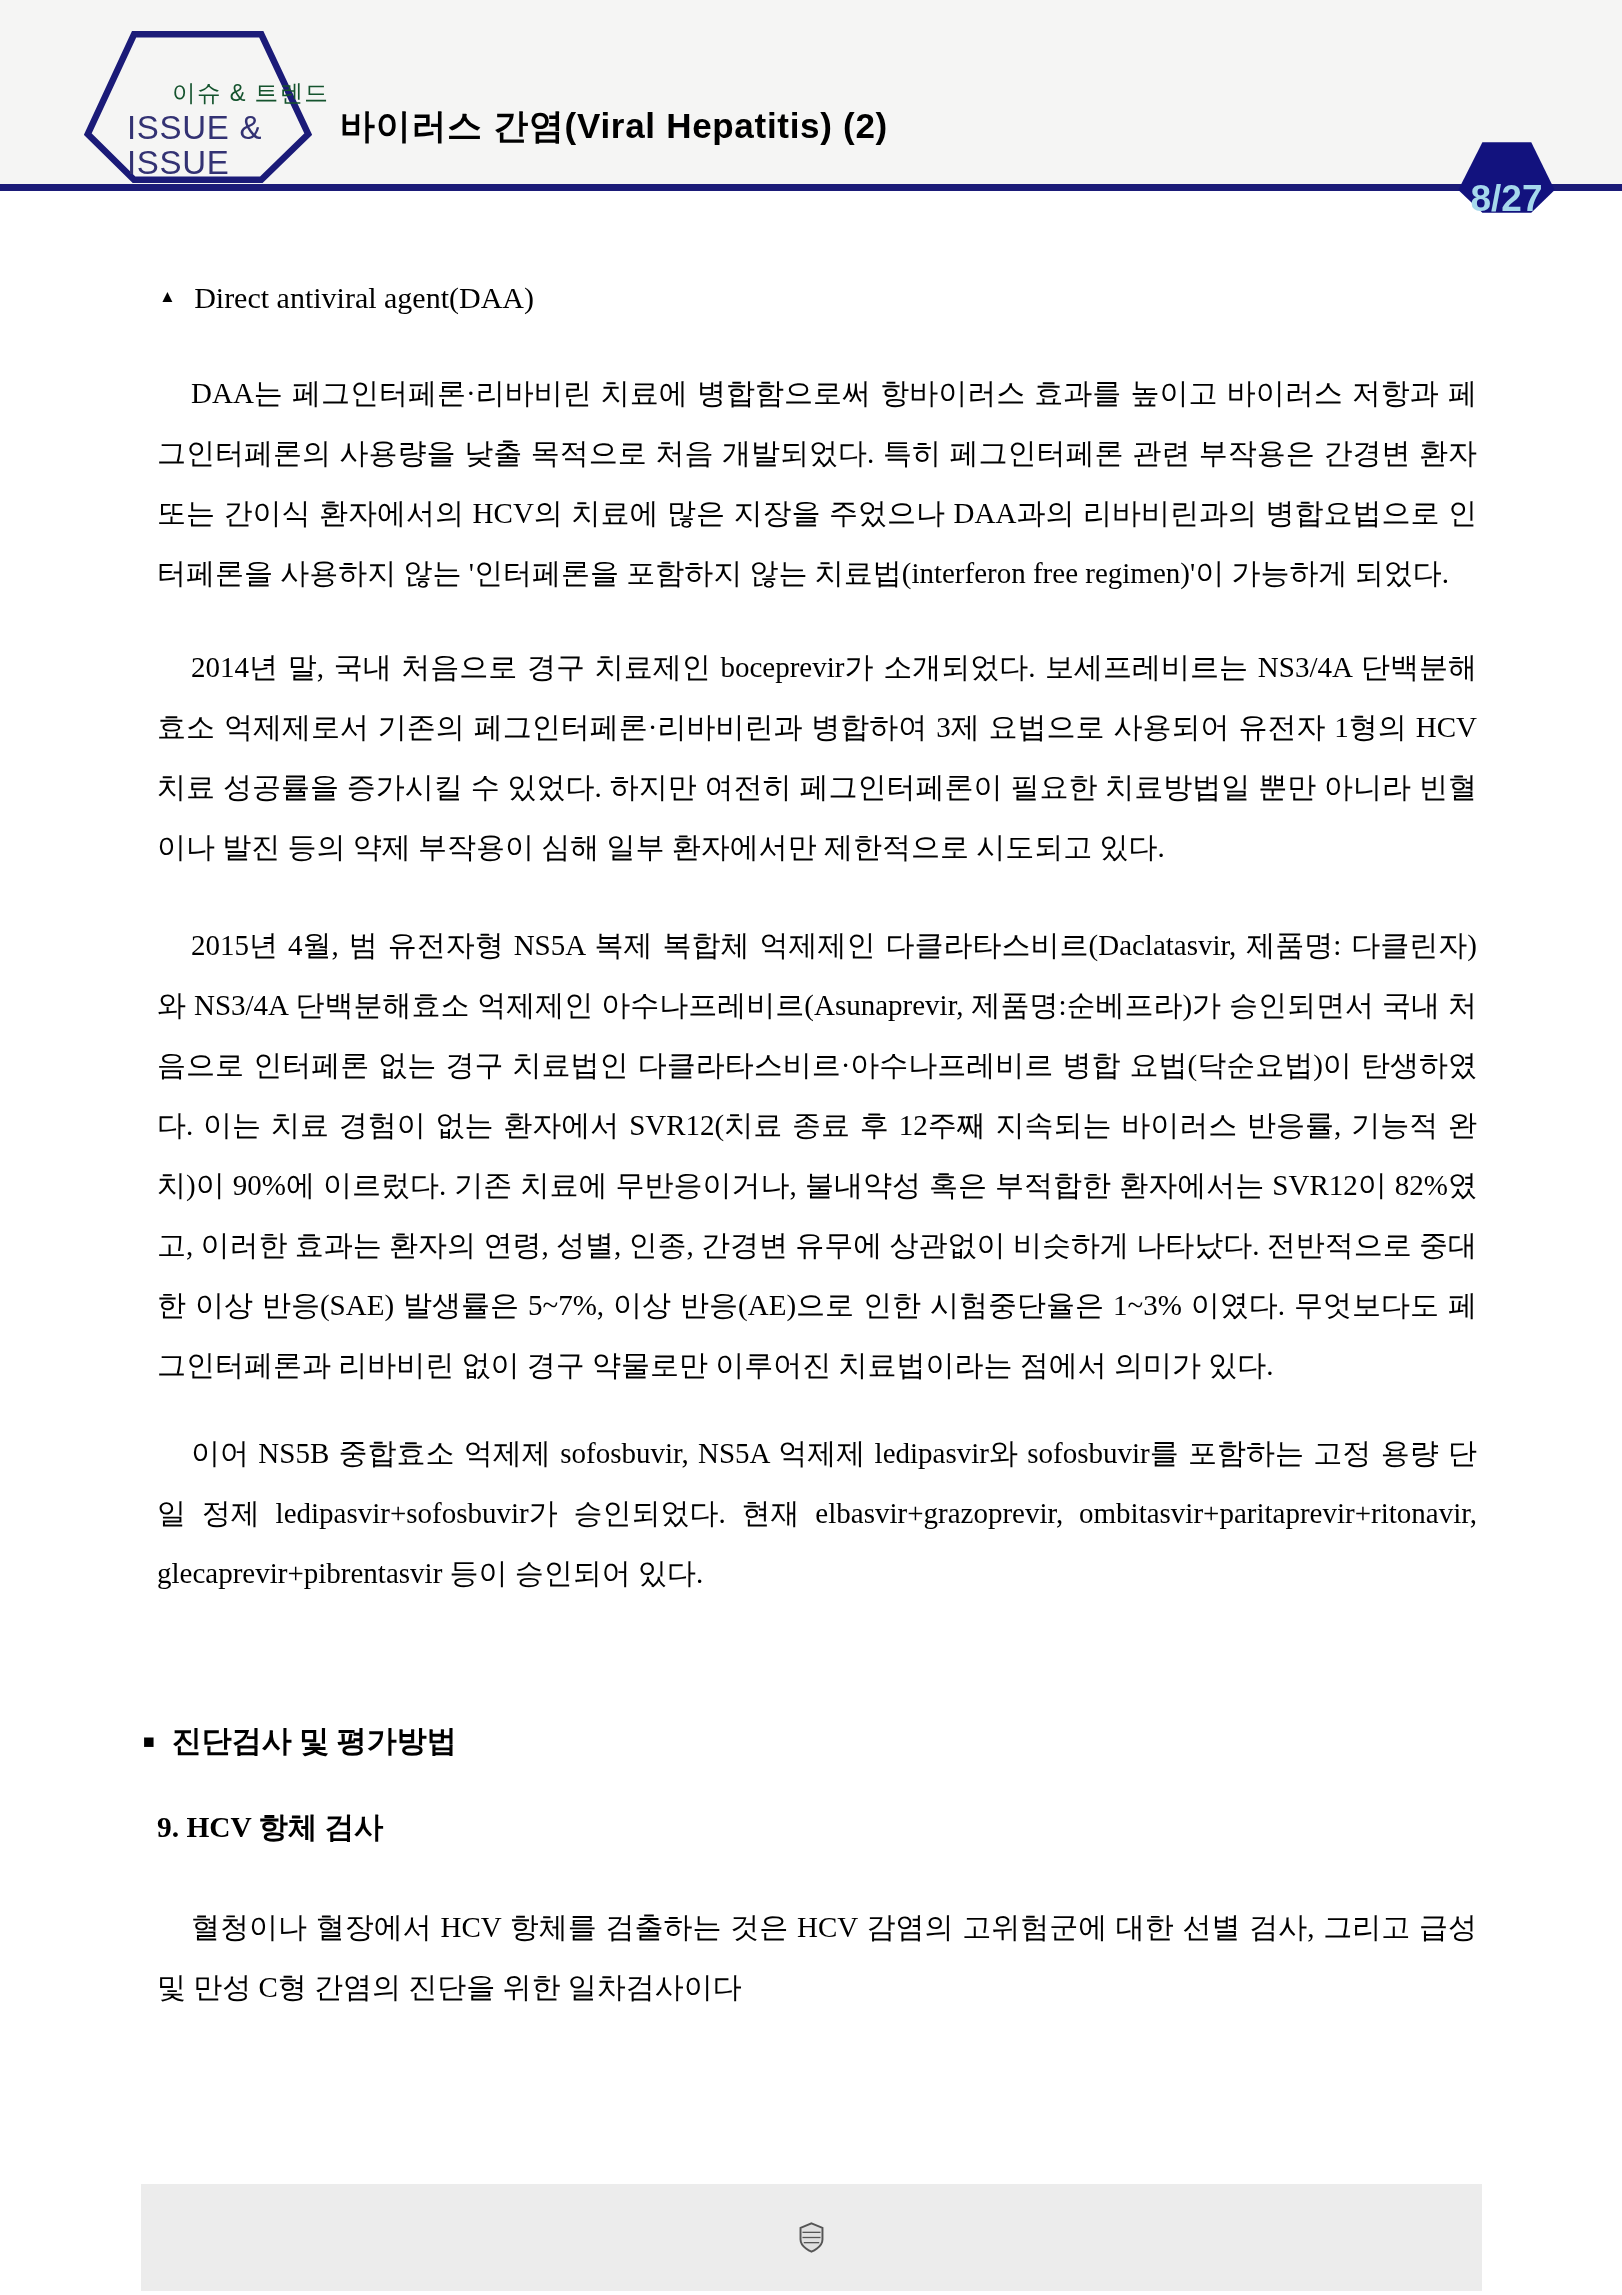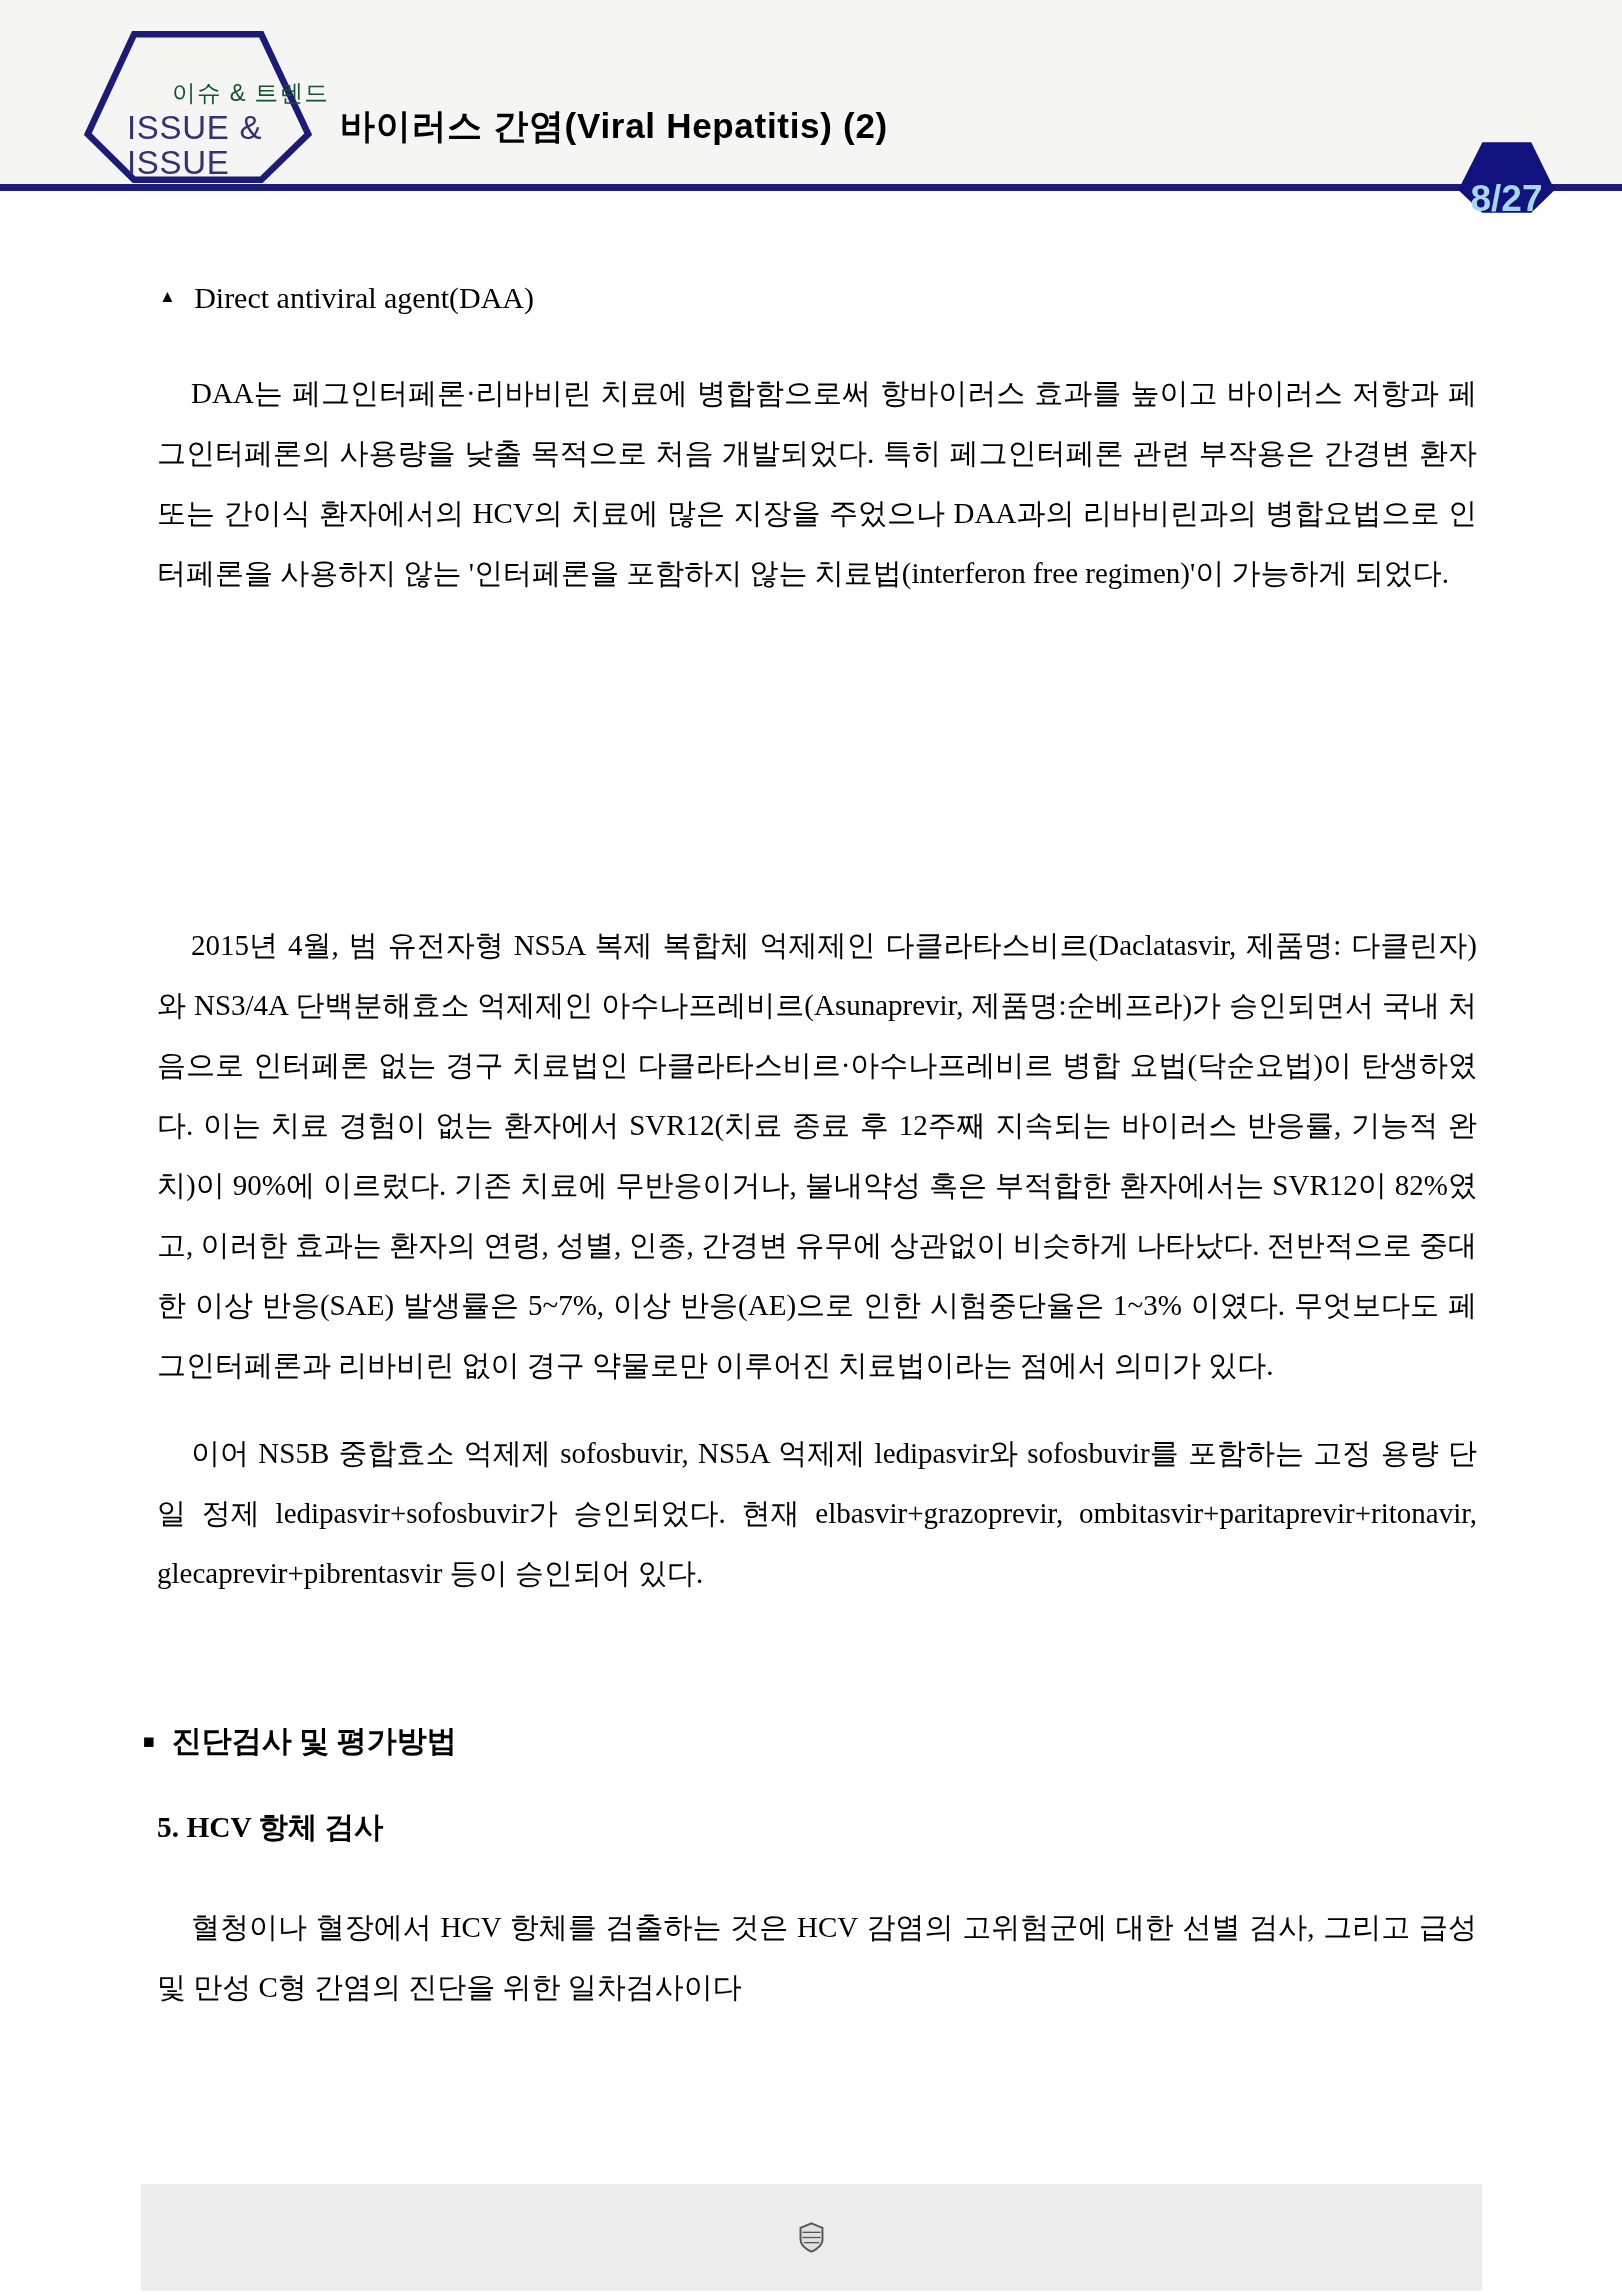--- a/index.html
+++ b/index.html
@@ -62,30 +62,31 @@
     </svg>
     <div class="page-badge-label">8/27</div>
   </div>
 
   <div class="heading1">
     <span class="tri-bullet">▲</span><span>Direct antiviral agent(DAA)</span>
   </div>
 
   <div class="para" style="top:363px">DAA는 페그인터페론·리바비린 치료에 병합함으로써 항바이러스 효과를 높이고 바이러스 저항과 페그인터페론의 사용량을 낮출 목적으로 처음 개발되었다. 특히 페그인터페론 관련 부작용은 간경변 환자 또는 간이식 환자에서의 HCV의 치료에 많은 지장을 주었으나 DAA과의 리바비린과의 병합요법으로 인터페론을 사용하지 않는 '인터페론을 포함하지 않는 치료법(interferon free regimen)'이 가능하게 되었다.</div>
 
+  <div class="para" style="top:637px">2014년 말, 국내 처음으로 경구 치료제인 boceprevir가 소개되었다. 보세프레비르는 NS3/4A 단백분해효소 억제제로서 기존의 페그인터페론·리바비린과 병합하여 3제 요법으로 사용되어 유전자 1형의 HCV 치료 성공률을 증가시킬 수 있었다. 하지만 여전히 페그인터페론이 필요한 치료방법일 뿐만 아니라 빈혈이나 발진 등의 약제 부작용이 심해 일부 환자에서만 제한적으로 시도되고 있다.</div>
 
   <div class="para" style="top:915px">2015년 4월, 범 유전자형 NS5A 복제 복합체 억제제인 다클라타스비르(Daclatasvir, 제품명: 다클린자)와 NS3/4A 단백분해효소 억제제인 아수나프레비르(Asunaprevir, 제품명:순베프라)가 승인되면서 국내 처음으로 인터페론 없는 경구 치료법인 다클라타스비르·아수나프레비르 병합 요법(닥순요법)이 탄생하였다. 이는 치료 경험이 없는 환자에서 SVR12(치료 종료 후 12주째 지속되는 바이러스 반응률, 기능적 완치)이 90%에 이르렀다. 기존 치료에 무반응이거나, 불내약성 혹은 부적합한 환자에서는 SVR12이 82%였고, 이러한 효과는 환자의 연령, 성별, 인종, 간경변 유무에 상관없이 비슷하게 나타났다. 전반적으로 중대한 이상 반응(SAE) 발생률은 5~7%, 이상 반응(AE)으로 인한 시험중단율은 1~3% 이였다. 무엇보다도 페그인터페론과 리바비린 없이 경구 약물로만 이루어진 치료법이라는 점에서 의미가 있다.</div>
 
   <div class="para" style="top:1423px">이어 NS5B 중합효소 억제제 sofosbuvir, NS5A 억제제 ledipasvir와 sofosbuvir를 포함하는 고정 용량 단일 정제 ledipasvir+sofosbuvir가 승인되었다. 현재 elbasvir+grazoprevir, ombitasvir+paritaprevir+ritonavir, glecaprevir+pibrentasvir 등이 승인되어 있다.</div>
 
   <div class="heading2">
     <span class="sq-bullet">■</span><span>진단검사 및 평가방법</span>
   </div>
 
-  <div class="subheading">5. HCV 항체 검사</div>
+  <div class="subheading">9. HCV 항체 검사</div>
 
   <div class="para" style="top:1897px">혈청이나 혈장에서 HCV 항체를 검출하는 것은 HCV 감염의 고위험군에 대한 선별 검사, 그리고 급성 및 만성 C형 간염의 진단을 위한 일차검사이다</div>
 
   <div class="footer-bar">
     <svg class="shield" width="25" height="31" viewBox="0 0 38 48">
       <path d="M19 2 L36 9 V27 C36 39 19 46 19 46 C19 46 2 39 2 27 V9 Z" fill="#e0e0e0" stroke="#555" stroke-width="3"></path>
       <line x1="5" y1="16" x2="33" y2="16" stroke="#555" stroke-width="2"></line>
       <line x1="5" y1="24" x2="33" y2="24" stroke="#555" stroke-width="2"></line>
       <line x1="7" y1="32" x2="31" y2="32" stroke="#555" stroke-width="2"></line>
     </svg>

